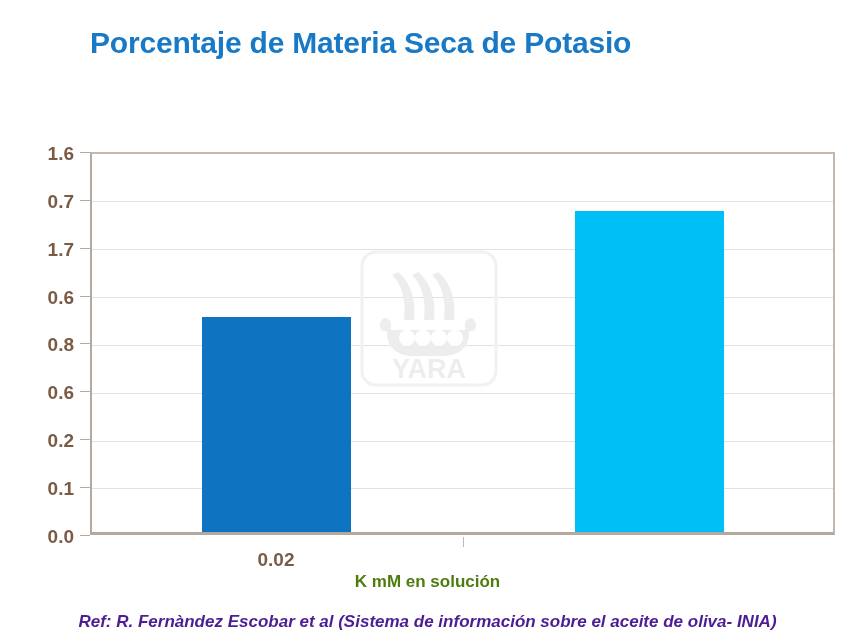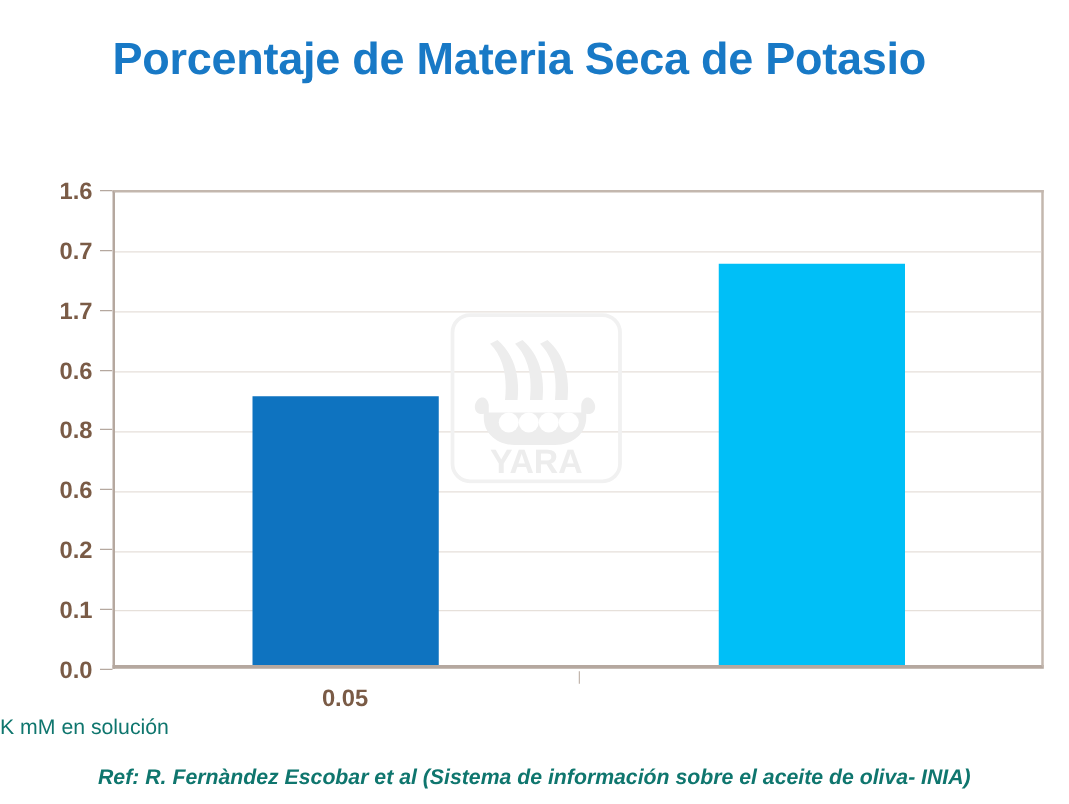--- a/index.html
+++ b/index.html
@@ -16,21 +16,21 @@
     height: 643px;
     background: #ffffff;
     overflow: hidden;
   }
 
   
   #chart-title {
     position: absolute;
     left: 90px;
     top: 26px;
-    font-size: 36px;
+    font-size: 30px;
     font-weight: bold;
     color: #1879C6;
     letter-spacing: -0.2px;
     white-space: nowrap;
   }
 
   
   #plot-area {
     position: absolute;
     left: 90px;
@@ -104,36 +104,37 @@
     top: 537px;
     width: 1px;
     height: 10px;
     background: #c3b7ae;
   }
   #x-axis-title {
     position: absolute;
     left: 0;
     right: 0;
     top: 572px;
+    text-align: center;
     font-size: 17px;
-    font-weight: normal;
-    color: #0f766e;
+    font-weight: bold;
+    color: #4d7c0f;
   }
 
   
   #footer-ref {
     position: absolute;
     left: 0;
     right: 0;
     top: 612px;
     text-align: center;
     font-size: 17px;
     font-weight: bold;
     font-style: italic;
-    color: #0f766e;
+    color: #4c1d95;
     white-space: nowrap;
   }
 
   
   #watermark {
     position: absolute;
     left: 358px;
     top: 249px;
     width: 138px;
     height: 137px;
@@ -199,19 +200,19 @@
         <text x="69" y="128" font-family="Liberation Sans, sans-serif" font-size="27" font-weight="bold" fill="#ededed" text-anchor="middle">YARA</text>
       </svg>
     </div>
 
     <div class="bar" style="left: 110px; width: 149px; height: 214.987px; background: rgb(14, 115, 192);"></div>
     <div class="bar" style="left: 483px; width: 149px; height: 321.3px; background: rgb(0, 191, 247);"></div>
   </div>
 
   <div id="x-tick-mark-mid"></div>
 
-  <div class="x-tick-label" style="left:200px; top:549px; width:152px;">0.05</div>
+  <div class="x-tick-label" style="left:200px; top:549px; width:152px;">0.02</div>
 
   <div id="x-axis-title">K mM en solución</div>
 
   <div id="footer-ref">Ref: R. Fernàndez Escobar et al (Sistema de información sobre el aceite de oliva- INIA)</div>
 
 </div>
 
 </body></html>

